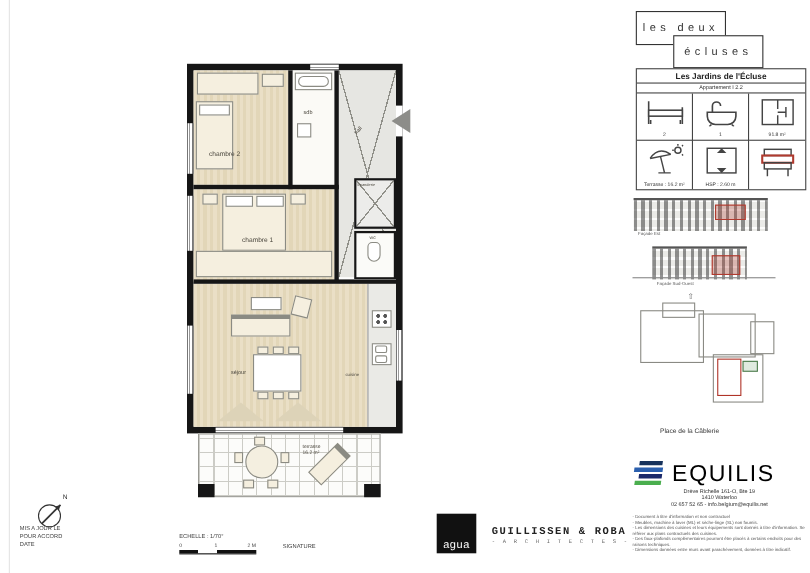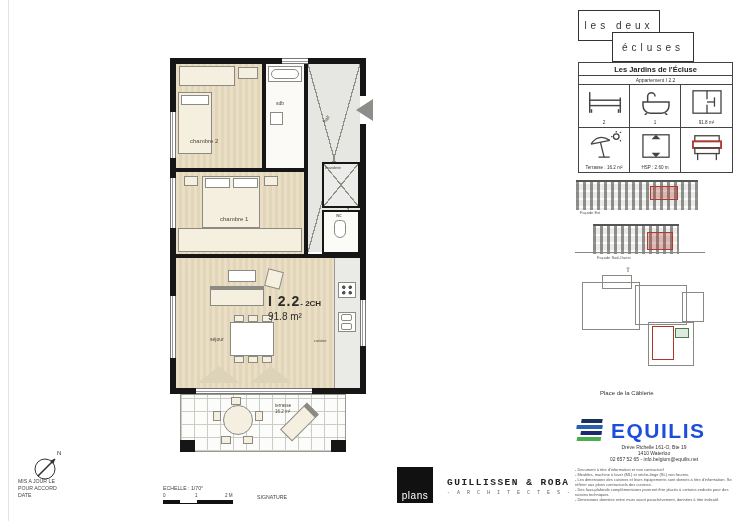--- a/index.html
+++ b/index.html
@@ -89,24 +89,20 @@
 
     <div class="lbl" style="left:14px;top:74px;font-size:6px;">chambre 2</div>
     <div class="lbl" style="left:100px;top:36px;font-size:5px;">sdb</div>
     <div class="lbl" style="left:146px;top:52px;font-size:5px;transform:rotate(-48deg);">hall</div>
     <div class="lbl" style="left:44px;top:152px;font-size:6px;">chambre 1</div>
     <div class="lbl" style="left:149px;top:102px;font-size:3.6px;">buanderie</div>
     <div class="lbl" style="left:160px;top:149px;font-size:4.5px;">wc</div>
     <div class="lbl" style="left:34px;top:272px;font-size:5px;">séjour</div>
     <div class="lbl" style="left:138px;top:274px;font-size:4px;">cuisine</div>
 
-    <div class="abs" style="left:92px;top:228px;color:#2b2b27;">
-      <span style="font-weight:bold;font-size:14px;letter-spacing:1px;">I 2.2</span><span style="font-weight:bold;font-size:8px;">- 2CH</span>
-      <div style="font-size:10px;margin-top:1px;">91.8 m²</div>
-    </div>
   </div>
 
   <div class="winV" style="left:170px;top:112px;height:46px;"></div>
   <div class="winV" style="left:170px;top:178px;height:50px;"></div>
   <div class="winV" style="left:170px;top:296px;height:62px;"></div>
   <div class="winV" style="left:360px;top:300px;height:46px;"></div>
   <div class="winH" style="left:196px;top:388px;width:116px;"></div>
   <div class="winH" style="left:282px;top:58px;width:26px;"></div>
   <div class="winV" style="left:360px;top:96px;height:28px;background:#fff;"></div>
 
@@ -238,21 +234,21 @@
   <div class="lbl" style="left:600px;top:390px;font-size:6px;color:#333;">Place de la Câblerie</div>
 
   <div class="abs" style="left:575px;top:418px;width:158px;">
     <div style="display:flex;align-items:center;justify-content:flex-start;gap:6px;">
       <span style="display:inline-block;width:30px;height:26px;position:relative;transform:skewX(-8deg);">
         <i style="position:absolute;left:5px;top:1px;width:21px;height:4px;background:#16325c;"></i>
         <i style="position:absolute;left:1px;top:7px;width:26px;height:4px;background:#2a5fae;"></i>
         <i style="position:absolute;left:6px;top:13px;width:21px;height:4px;background:#1b2a6b;"></i>
         <i style="position:absolute;left:3px;top:19px;width:24px;height:4px;background:#4aae4e;"></i>
       </span>
-      <span style="font-size:21px;font-weight:bold;color:#1d4ed8;letter-spacing:1.5px;">EQUILIS</span>
+      <span style="font-size:21px;font-weight:normal;color:#000000;letter-spacing:1.5px;">EQUILIS</span>
     </div>
     <div style="font-size:5px;text-align:center;color:#333;">Drève Richelle 161-O, Bte 19</div>
     <div style="font-size:5px;text-align:center;color:#333;">1410 Waterloo</div>
     <div style="font-size:5px;text-align:center;color:#333;">02 657 52 65 - info.belgium@equilis.net</div>
     <div style="margin-top:5px;">
       <div class="tiny">- Document à titre d'information et non contractuel</div>
       <div class="tiny">- Meubles, machine à laver (ML) et sèche-linge (SL) non fournis.</div>
       <div class="tiny">- Les dimensions des cuisines et leurs équipements sont donnés à titre d'information. Se référer aux plans contractuels des cuisines.</div>
       <div class="tiny">- Des faux-plafonds complémentaires pourront être placés à certains endroits pour des raisons techniques.</div>
       <div class="tiny">- Dimensions données entre murs avant parachèvement, données à titre indicatif.</div>
@@ -281,20 +277,20 @@
       <span style="position:absolute;left:32px;top:0;font-size:4.6px;color:#444;">1</span>
       <span style="position:absolute;left:62px;top:0;font-size:4.6px;color:#444;">2 M</span>
       <div style="position:absolute;left:0;top:7px;width:70px;height:3px;background:linear-gradient(90deg,#111 0 17px,#fff 17px 34px,#111 34px 70px);border-bottom:1px solid #111;"></div>
     </div>
   </div>
 
   <div class="lbl" style="left:257px;top:494px;font-size:5.2px;color:#444;">SIGNATURE</div>
 
   <div class="abs" style="left:397px;top:467px;width:200px;height:40px;">
     <div style="position:absolute;left:0;top:0;width:36px;height:36px;background:#111;color:#fff;display:flex;align-items:flex-end;justify-content:center;">
-      <span style="font-size:10px;padding-bottom:2px;letter-spacing:.5px;">plans</span>
+      <span style="font-size:10px;padding-bottom:2px;letter-spacing:.5px;">agua</span>
     </div>
     <div style="position:absolute;left:50px;top:10px;font-family:Liberation Mono, monospace;">
       <div style="font-size:9.5px;font-weight:bold;letter-spacing:1.5px;color:#222;">GUILLISSEN &amp; ROBA</div>
       <div style="font-size:5px;letter-spacing:2px;color:#666;text-align:center;margin-top:2px;">-  A R C H I T E C T E S  -</div>
     </div>
   </div>
 </div>
 
 </body></html>

